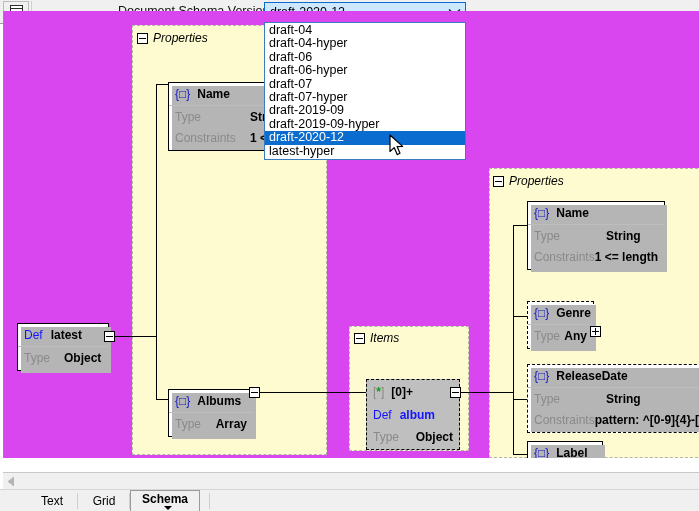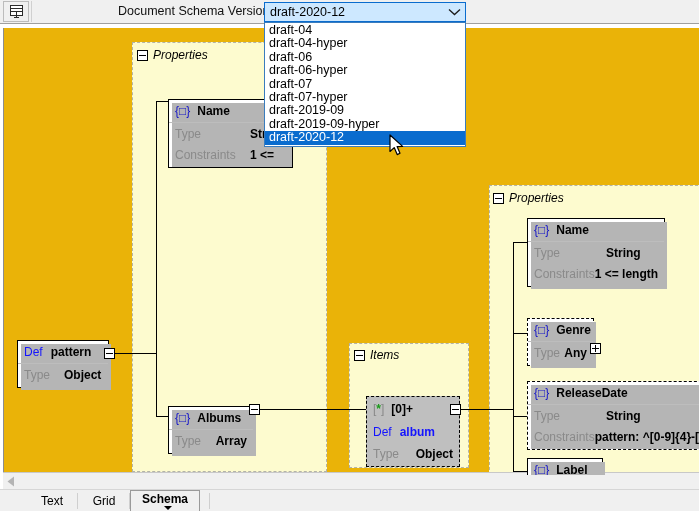--- a/index.html
+++ b/index.html
@@ -64,22 +64,22 @@
     white-space:nowrap;
   }
   #version-list .opt.sel{
     background:#0a6cce;color:#ffffff;
   }
   #cursor{
     position:absolute;left:389px;top:134px;z-index:60;pointer-events:none;
   }
   
   #canvas{
-    position:absolute;left:3px;top:28px;width:696px;height:447px;
-    background:#eab308;
+    position:absolute;left:3px;top:11px;width:696px;height:447px;
+    background:#d946ef;
     border-left:1px solid #8d8d8d;
     box-sizing:border-box;
     overflow:hidden;
   }
   
   .panel{
     position:absolute;
     background:#fdfbcf;
     border:1px dashed #b3b3a8;
     box-sizing:border-box;
@@ -216,20 +216,21 @@
 <div id="version-list">
     <div class="opt">draft-04</div>
     <div class="opt">draft-04-hyper</div>
     <div class="opt">draft-06</div>
     <div class="opt">draft-06-hyper</div>
     <div class="opt">draft-07</div>
     <div class="opt">draft-07-hyper</div>
     <div class="opt">draft-2019-09</div>
     <div class="opt">draft-2019-09-hyper</div>
     <div class="opt sel">draft-2020-12</div>
+    <div class="opt">latest-hyper</div>
   </div>
 
 <div id="cursor">
   <svg width="17" height="24" viewBox="0 0 17 24">
     <polygon points="1,1 1,17.5 5.2,13.6 8.2,20.6 11,19.3 8.1,12.6 13.6,12.4" fill="#ffffff" stroke="#000000" stroke-width="1.2" stroke-linejoin="round"></polygon>
   </svg>
 </div>
 
 <div id="canvas">
 
@@ -271,21 +272,21 @@
 
   <div class="ln h" style="left:509px;top:214px;width:14px;"></div>
   <div class="ln h" style="left:509px;top:305px;width:14px;"></div>
   <div class="ln h" style="left:509px;top:388px;width:14px;"></div>
   <div class="ln h" style="left:509px;top:443px;width:14px;"></div>
 
   <div class="node" style="left:13px;top:312px;width:92px;height:48px;">
     <div class="shadow"></div>
     <div class="node-title">
       <span class="defkw">Def</span>
-      <span class="defname">pattern</span>
+      <span class="defname">latest</span>
     </div>
     <div class="node-sep"></div>
     <div class="node-row">
       <span class="k" style="width:40px">Type</span>
       <span class="v">Object</span>
     </div>
   </div>
   <div class="conn minus" style="left:100px;top:320px;">
       <i></i>
     </div>

